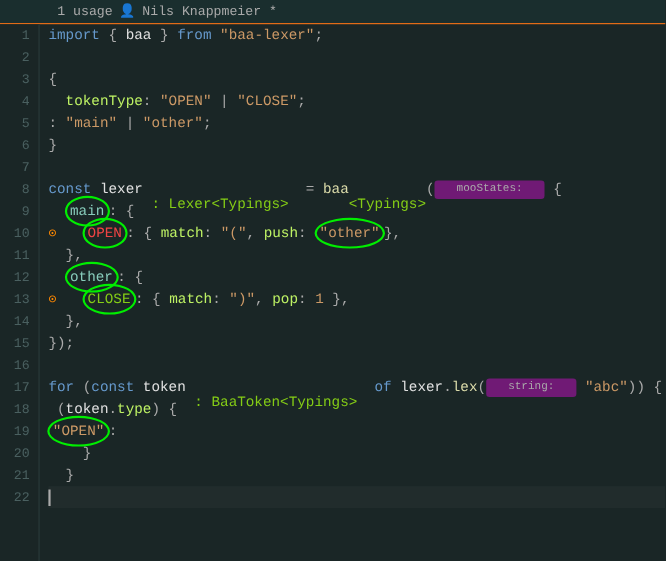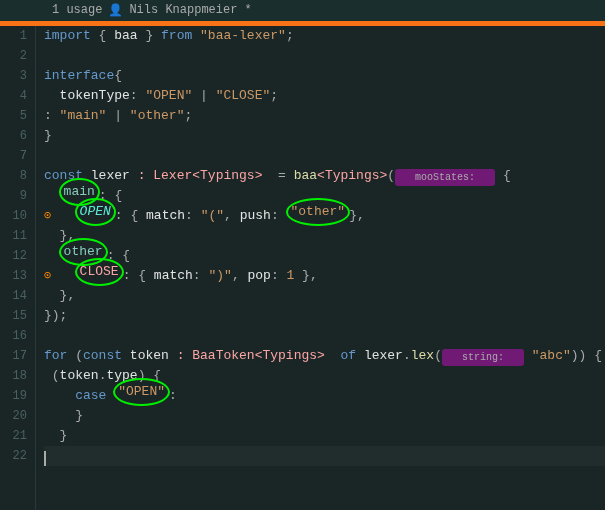--- a/index.html
+++ b/index.html
@@ -41,69 +41,69 @@
     .code-content {
       flex: 1;
       padding: 0 0 0 8px;
       overflow-x: auto;
     }
     .code-line {
       height: 20px;
       line-height: 20px;
       white-space: pre;
       display: flex;
-      align-items: flex-end;
+      align-items: center;
       position: relative;
     }
     .indicator {
       color: #ff8c00;
       font-size: 11px;
       margin-right: 2px;
       width: 14px;
       display: inline-block;
     }
     
     .kw { color: #6699cc; }
     .string { color: #cc9966; }
     .ident-white { color: #e0e0e0; }
     .punct { color: #aaaaaa; }
     .num { color: #cc9966; }
-    .prop { color: #e5e5e5; }
+    .prop { color: #bef264; }
 
     
     .circle-green {
       border: 2px solid #00ff00;
       border-radius: 50%;
       padding: 4px 3px;
       margin: 0 -1px;
       display: inline-block;
       line-height: 16px;
     }
 
     .usage-bar {
       background: #1a2e2e;
       padding: 3px 52px;
       color: #888888;
       font-size: 12px;
       display: flex;
-      align-items: flex-start;
+      align-items: center;
       gap: 6px;
-      border-bottom: 5px solid #f97316;
+      border-bottom: 1px solid #f97316;
     }
     .usage-count {
       color: #aaaaaa;
     }
     .usage-user {
       color: #aaaaaa;
     }
     .cursor-line {
       background: rgba(255,255,255,0.03);
     }
     
-    .ta { color: #fca5a5; margin-top: 28px; }
+    .ta { color: #84cc16; margin-top: 28px; }
     
     .param-box {
       background: #701a75;
       border-radius: 3px;
       padding: 0 20px;
       color: #aaaaaa;
       font-size: 10px;
       display: inline-block;
       line-height: 17px;
     }
@@ -151,21 +151,20 @@
         <span class="ident-white">baa</span>
         <span class="punct"> } </span>
         <span class="kw">from</span>
         <span class="string"> "baa-lexer"</span>
         <span class="punct">;</span>
       </div>
 
       <div class="code-line">&nbsp;</div>
 
       <div class="code-line">
-        <span class="kw">interface</span>
         <span class="punct">{</span>
       </div>
 
       <div class="code-line">
         <span class="prop">  tokenType</span>
         <span class="punct">: </span>
         <span class="string">"OPEN"</span>
         <span class="punct"> | </span>
         <span class="string">"CLOSE"</span>
         <span class="punct">;</span>
@@ -199,21 +198,21 @@
 
       <div class="code-line">
         <span class="punct">  </span>
         <span class="circle-green" style="color:#88ccbb;border-color:#00ee00;">main</span>
         <span class="punct">: {</span>
       </div>
 
       <div class="code-line">
         <span class="indicator" style="color:#ff8800;font-size:12px;">⊙</span>
         <span class="punct">  </span>
-        <span class="circle-green" style="color:#5eead4;border-color:#00ee00;font-style:italic;">OPEN</span>
+        <span class="circle-green" style="color:#ef4444;border-color:#00ee00;">OPEN</span>
         <span class="punct">: { </span>
         <span class="prop">match</span>
         <span class="punct">: </span>
         <span class="string">"("</span>
         <span class="punct">, </span>
         <span class="prop">push</span>
         <span class="punct">: </span>
         <span class="circle-green" style="color:#cc9966;border-color:#00ee00;">"other"</span>
         <span class="punct">},</span>
       </div>
@@ -224,21 +223,21 @@
 
       <div class="code-line">
         <span class="punct">  </span>
         <span class="circle-green" style="color:#88ccbb;border-color:#00ee00;">other</span>
         <span class="punct">: {</span>
       </div>
 
       <div class="code-line">
         <span class="indicator" style="color:#ff8800;font-size:12px;">⊙</span>
         <span class="punct">  </span>
-        <span class="circle-green" style="color:#fca5a5;border-color:#00ee00;">CLOSE</span>
+        <span class="circle-green" style="color:#84cc16;border-color:#00ee00;">CLOSE</span>
         <span class="punct">: { </span>
         <span class="prop">match</span>
         <span class="punct">: </span>
         <span class="string">")"</span>
         <span class="punct">, </span>
         <span class="prop">pop</span>
         <span class="punct">: </span>
         <span class="num">1</span>
         <span class="punct"> },</span>
       </div>
@@ -272,21 +271,20 @@
 
       <div class="code-line">
         <span class="punct"> (</span>
         <span class="ident-white">token</span>
         <span class="punct">.</span>
         <span class="prop">type</span>
         <span class="punct">) {</span>
       </div>
 
       <div class="code-line">
-        <span class="kw">    case </span>
         <span class="circle-green" style="color:#cc9966;border-color:#00ee00;">"OPEN"</span>
         <span class="punct">:</span>
       </div>
 
       <div class="code-line">
         <span class="punct">    }</span>
       </div>
 
       <div class="code-line">
         <span class="punct">  }</span>

